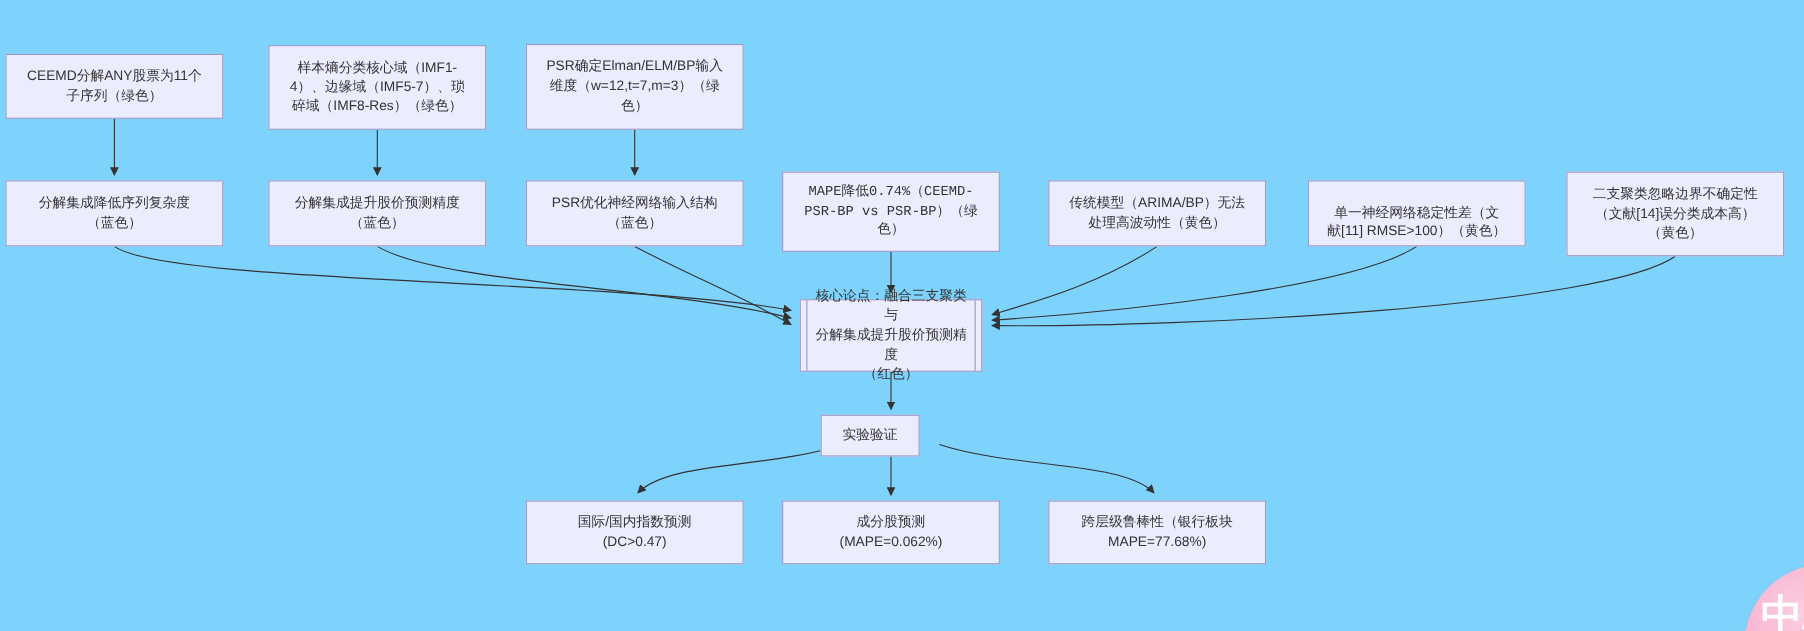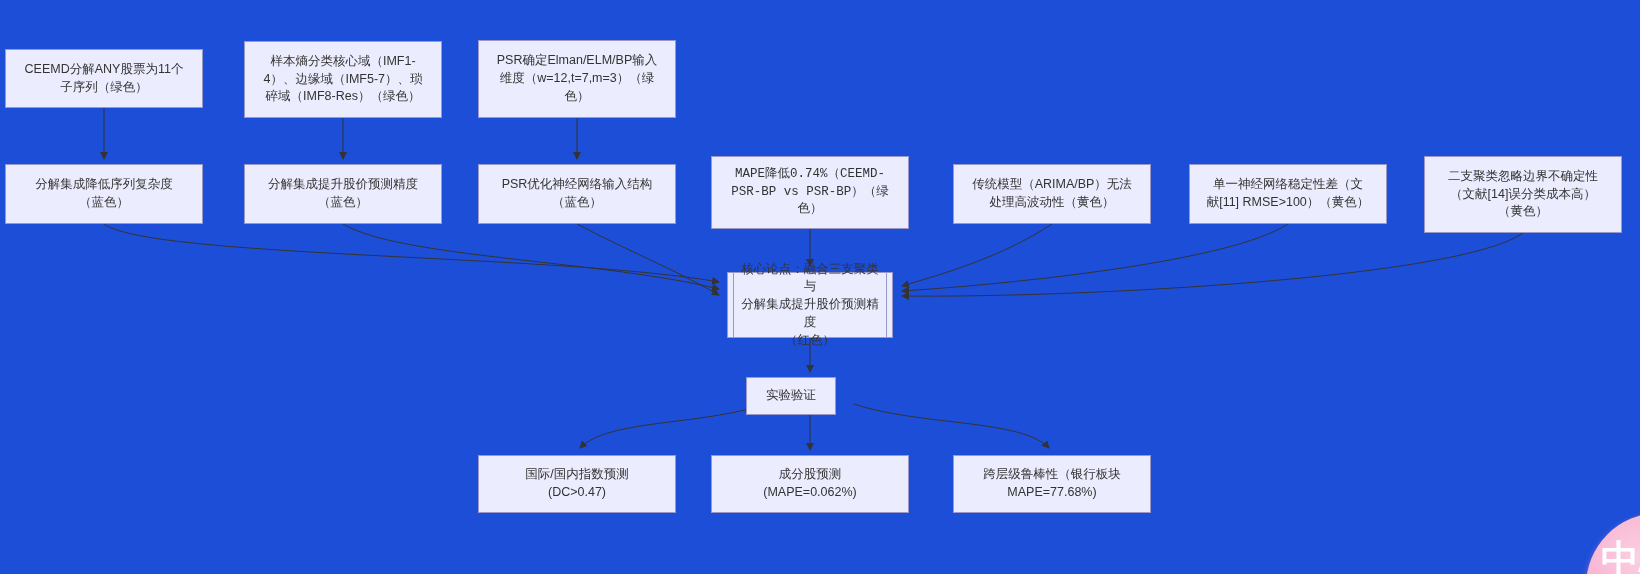--- a/index.html
+++ b/index.html
@@ -1,21 +1,21 @@
 <!DOCTYPE html>
 <html><head>
 <meta charset="utf-8">
 <style>
   html, body { margin: 0; padding: 0; background: #ffffff; }
   .canvas {
     position: relative;
     width: 1640px;
     height: 574px;
     overflow: hidden;
-    background: #1d4ed8;
+    background: #7dd3fc;
     font-family: "Liberation Sans", sans-serif;
   }
   .edges {
     position: absolute;
     left: 0; top: 0;
     width: 1640px; height: 574px;
   }
   .edges path.edge {
     fill: none;
     stroke: #333333;
@@ -125,21 +125,21 @@
   </div>
   <div class="node" style="left:711px; top:156px; width:198px; height:73px;font-family:Liberation Mono, monospace;">
     <span>MAPE降低0.74%（CEEMD-
 PSR-BP vs PSR-BP）（绿
 色）</span>
   </div>
   <div class="node" style="left:953px; top:164px; width:198px; height:60px;justify-content:center;">
     <span>传统模型（ARIMA/BP）无法
 处理高波动性（黄色）</span>
   </div>
-  <div class="node" style="left:1189px; top:164px; width:198px; height:60px;">
+  <div class="node" style="left:1189px; top:164px; width:198px; height:60px;align-items:flex-end;">
     <span>单一神经网络稳定性差（文
 献[11] RMSE&gt;100）（黄色）</span>
   </div>
   <div class="node" style="left:1424px; top:156px; width:198px; height:77px;">
     <span>二支聚类忽略边界不确定性
 （文献[14]误分类成本高）
 （黄色）</span>
   </div>
 
   <div class="node subroutine" style="left:727px; top:272px; width:166px; height:66px; padding:18px 12px;">

